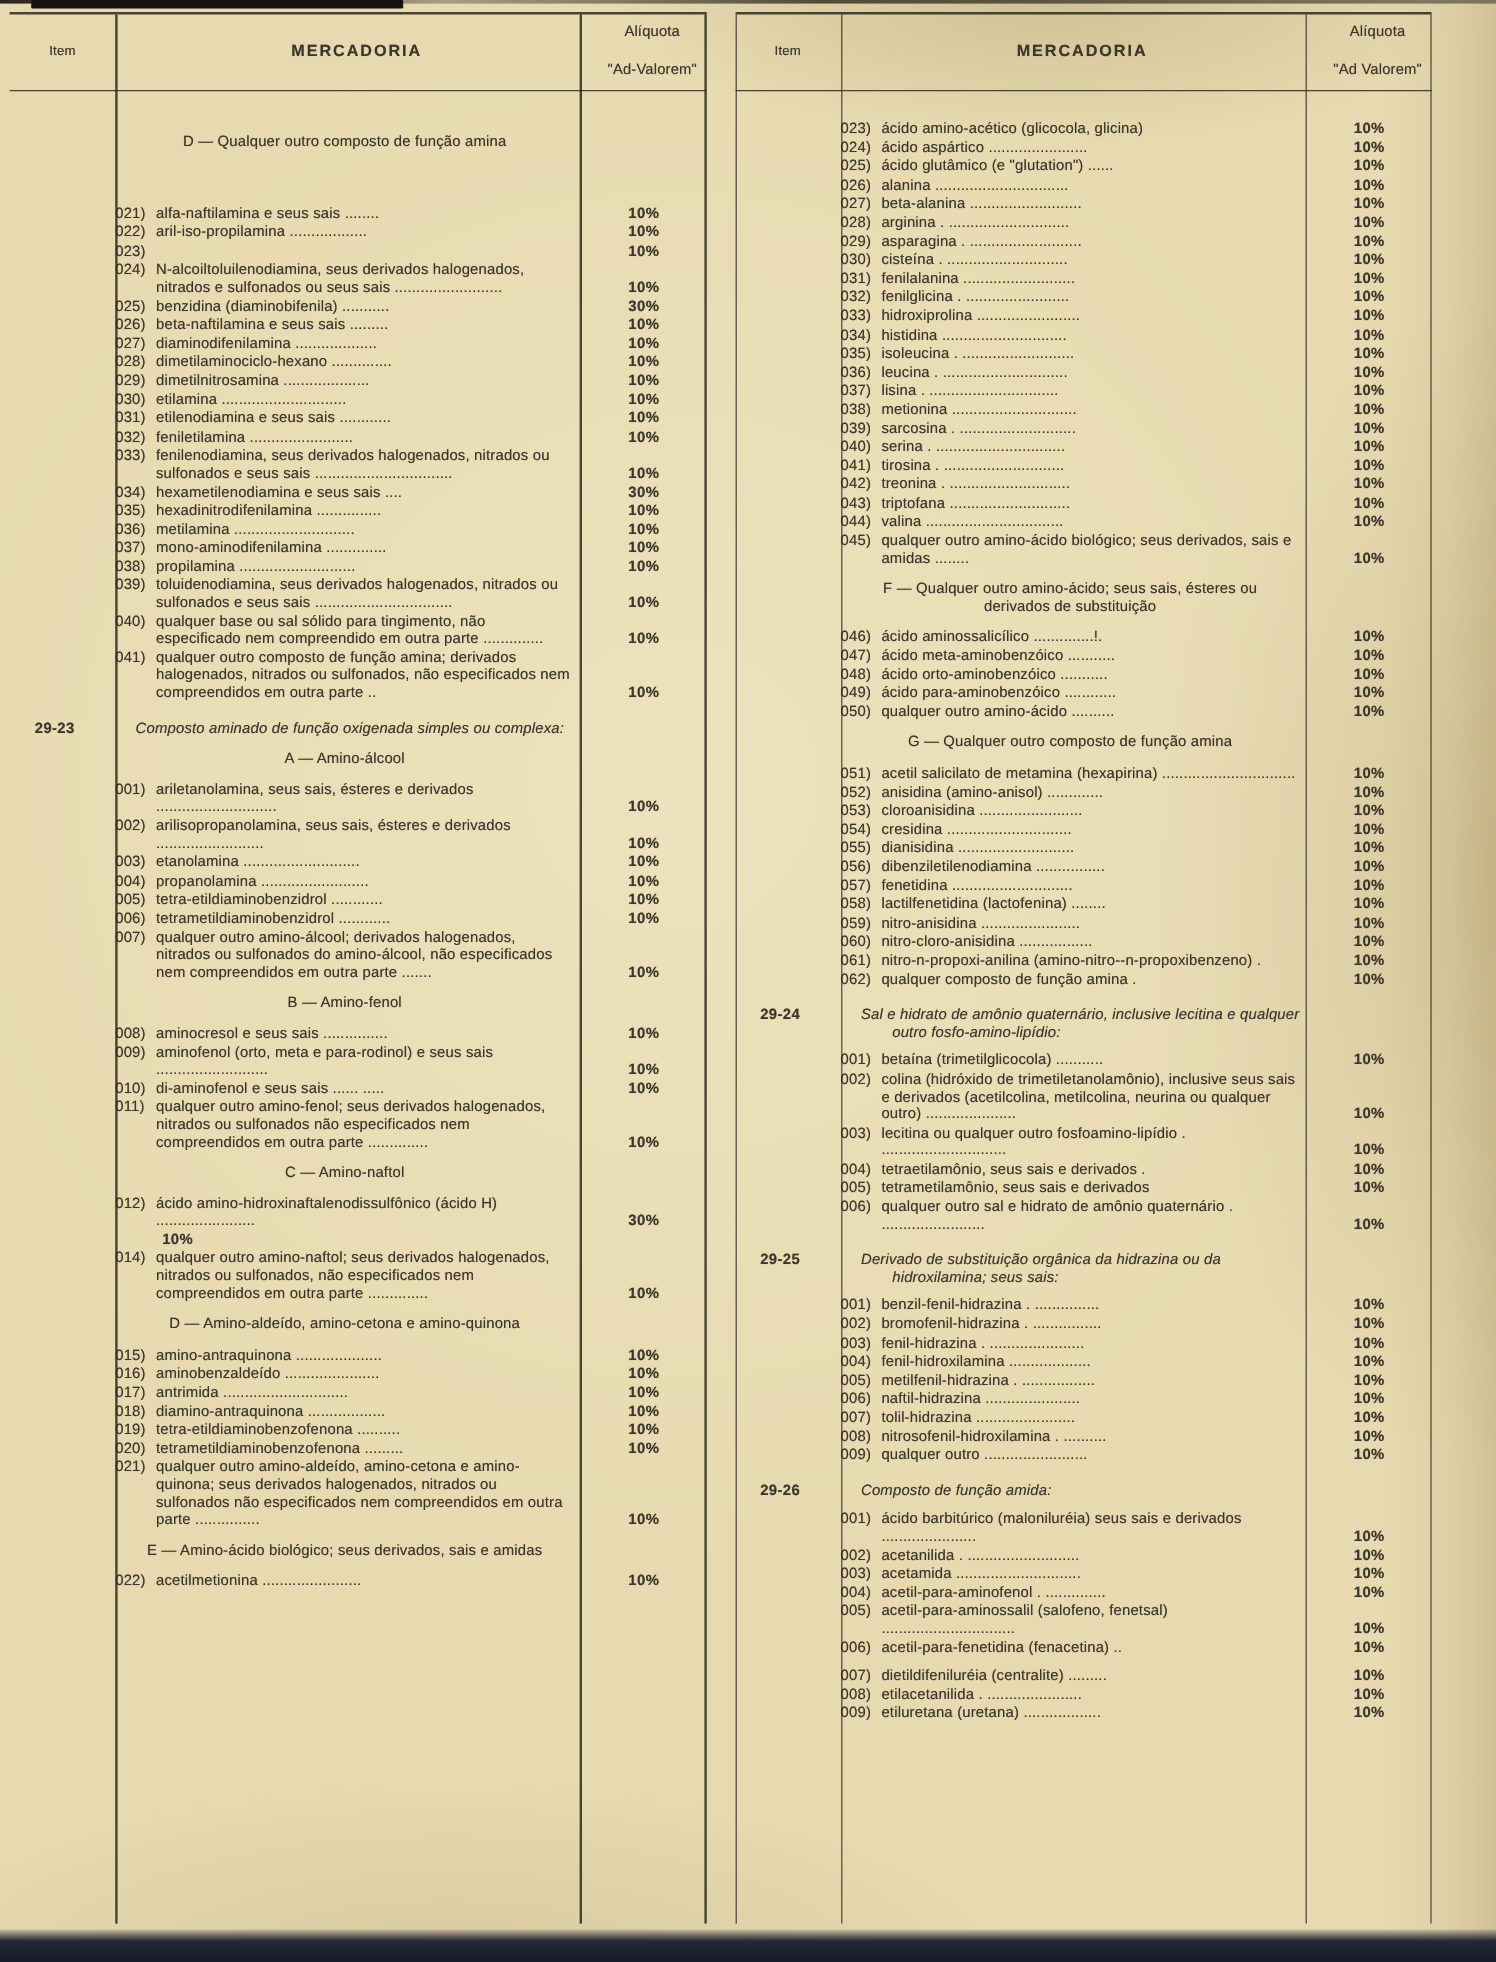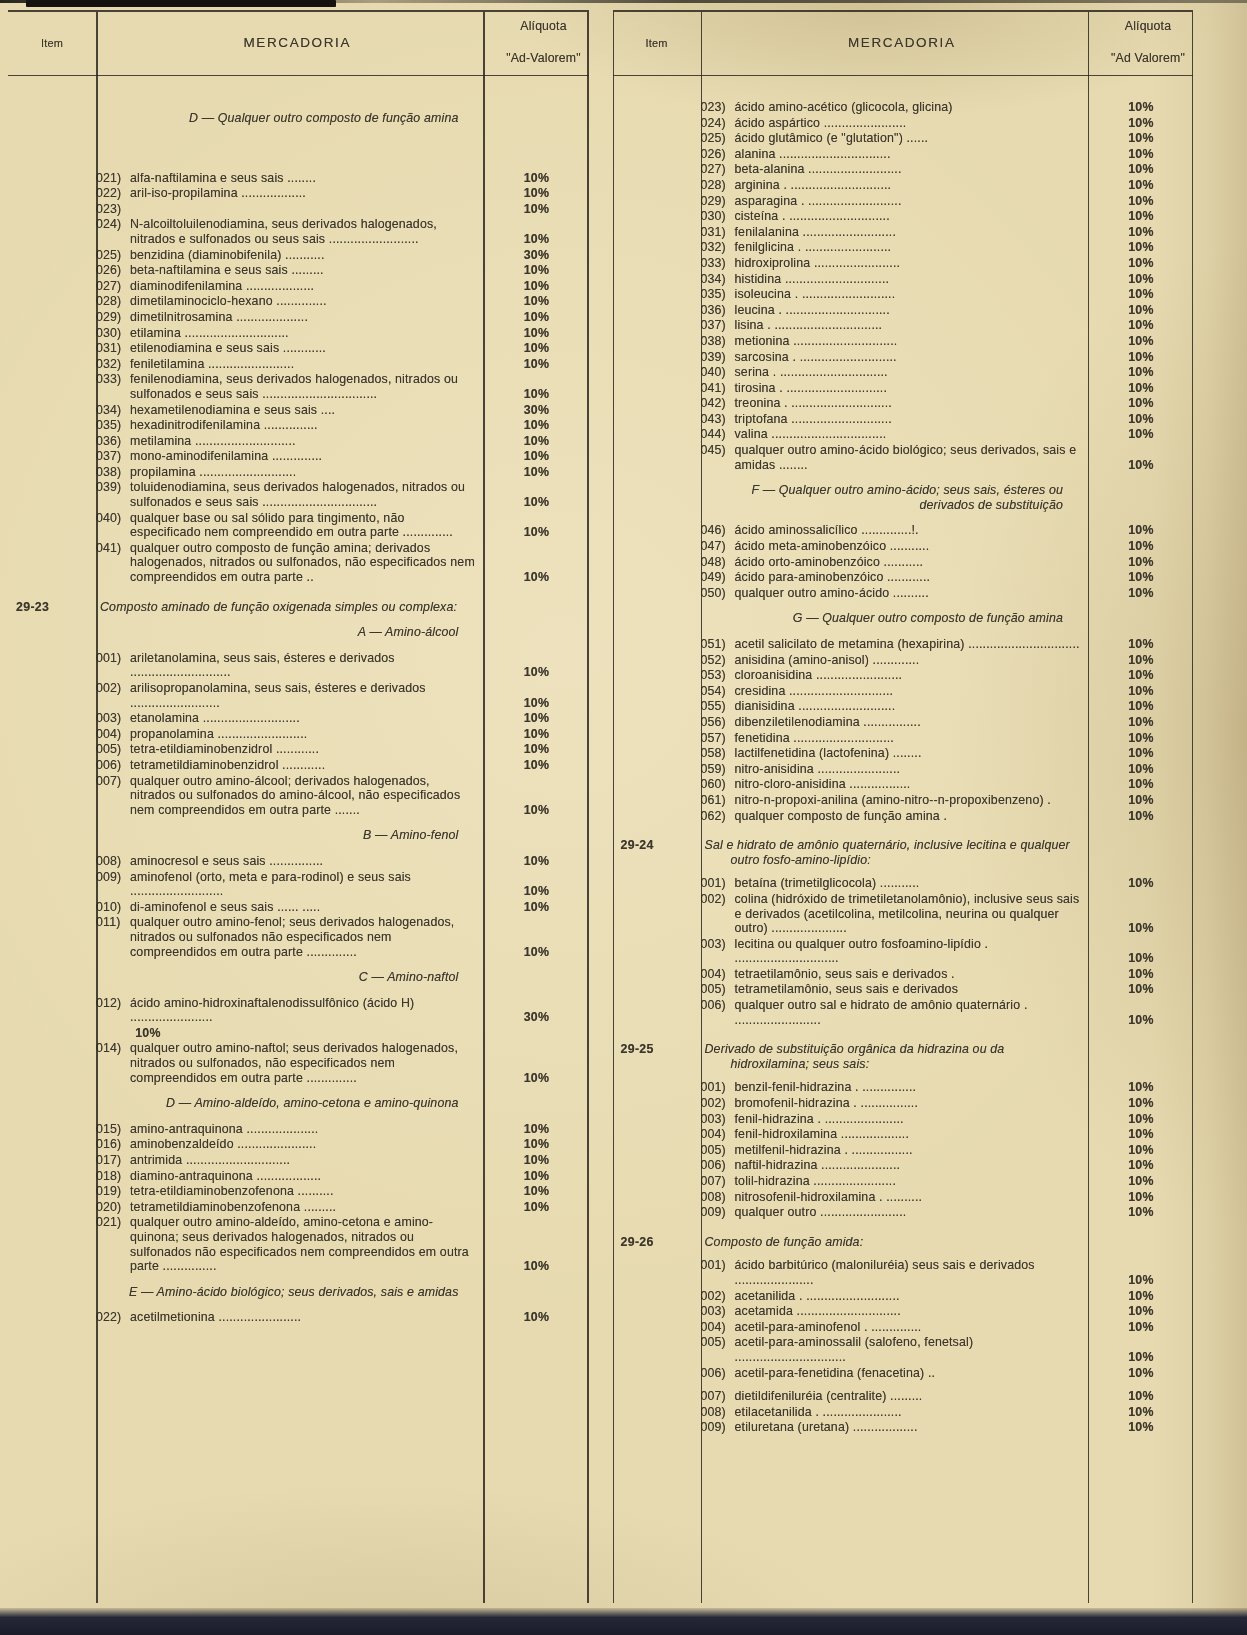--- a/index.html
+++ b/index.html
@@ -37,34 +37,34 @@
   
   .tables{position:absolute;top:10px;left:8px;width:1185px;bottom:32px;display:flex;gap:24px;}
   .ttable{flex:1;position:relative;border-top:2.5px solid var(--rule);}
   .vline{position:absolute;top:0;bottom:0;width:1.5px;background:var(--rule);}
   .v-item{left:88px;}
   .v-rate{right:104px;}
   .v-left{left:0;}
   .v-right{right:0;}
   .thead{display:flex;height:64px;border-bottom:1.5px solid var(--rule);align-items:stretch;}
   .h-item{width:88px;flex:none;display:flex;align-items:center;justify-content:center;font-size:11px;}
-  .h-merc{flex:1;display:flex;align-items:center;justify-content:center;font-weight:normal;letter-spacing:1.6px;font-size:13.5px;}
+  .h-merc{flex:1;display:flex;align-items:center;justify-content:center;font-weight:bold;letter-spacing:1.6px;font-size:13.5px;}
   .h-rate{width:90px;flex:none;display:flex;flex-direction:column;justify-content:space-between;align-items:center;padding:7px 2px 9px;font-size:12.3px;}
   .tbody{padding-top:24px;}
   .row{display:flex;align-items:stretch;}
   .c-item{width:88px;flex:none;padding:0 4px 0 8px;}
   .c-merc{flex:1;display:flex;min-width:0;padding-right:6px;}
   .c-rate{width:104px;flex:none;display:flex;align-items:flex-end;justify-content:center;font-weight:bold;letter-spacing:.3px;}
   .entry{margin-bottom:1px;}
   .num{width:34px;flex:none;}
   .desc{flex:1;min-width:0;overflow-wrap:anywhere;}
   .heading-row{margin:11px 0;}
-  .heading{flex:1;text-align:right;padding:0 20px;font-style:italic;}
+  .heading{flex:1;text-align:center;padding:0 20px;}
   .item-row{margin:15px 0 9px;}
-  .itemnum{font-weight:bold;letter-spacing:.3px;}
+  .itemnum{font-weight:bold;letter-spacing:.3px;margin-left:13px;}
   .itemdesc{flex:1;padding-left:30px;text-indent:-26px;overflow-wrap:anywhere;font-style:italic;}
   .gap{height:30px;}
 </style>
 </head>
 <body>
 
 <div class="page">
   <div class="top-line"></div>
   <div class="top-smear"></div>
 

